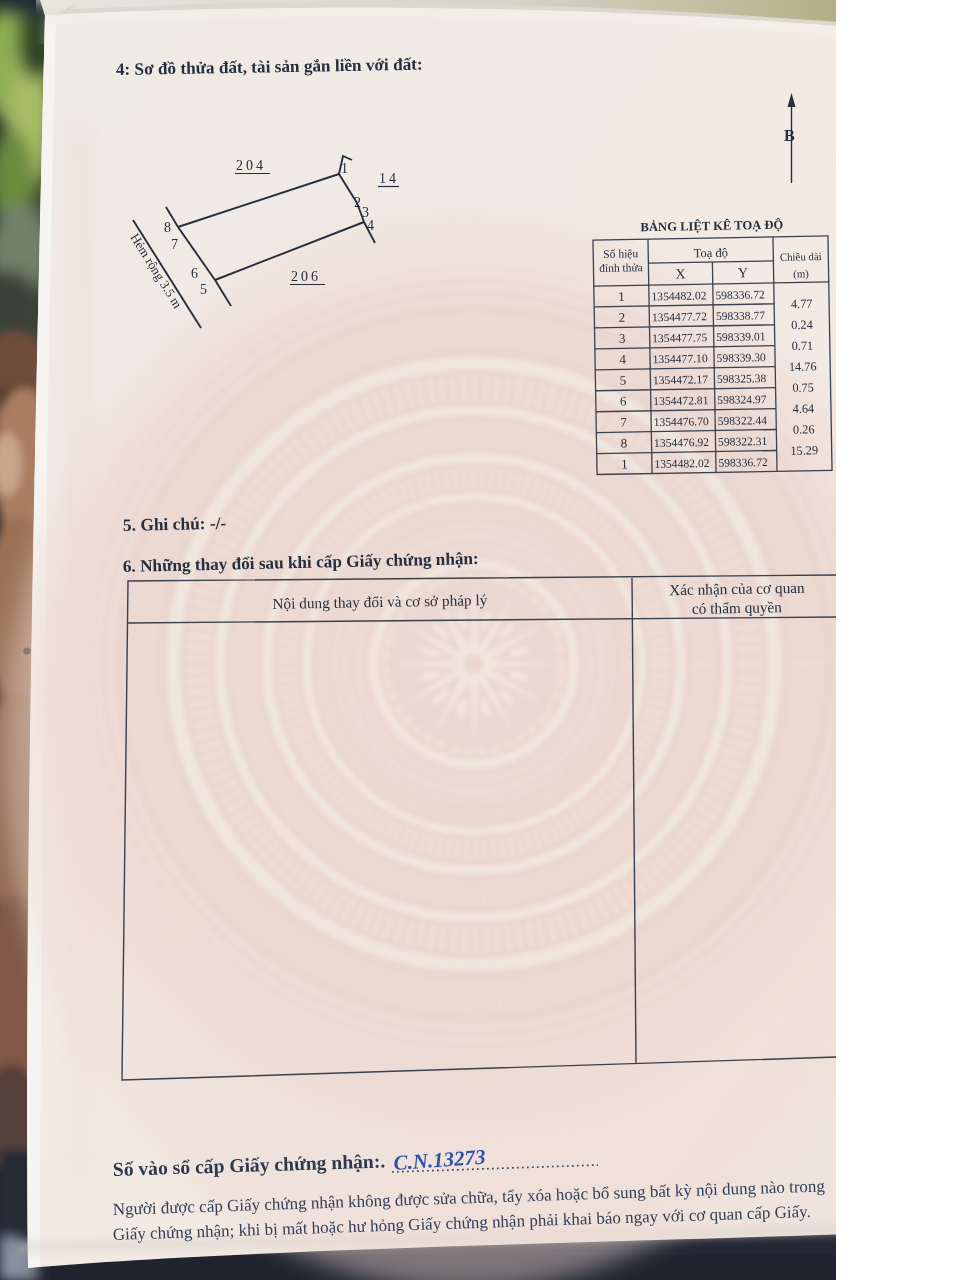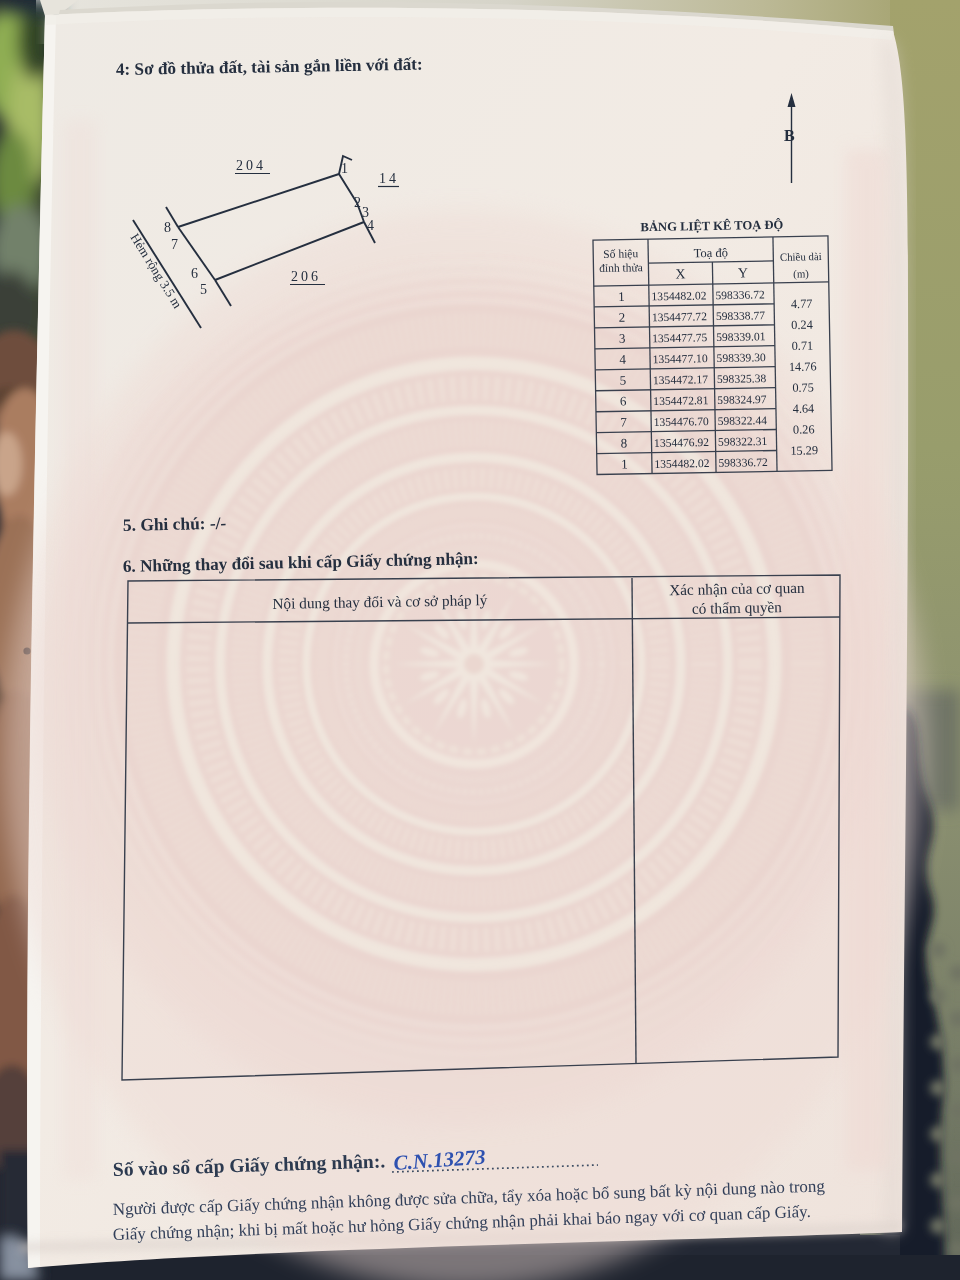--- a/index.html
+++ b/index.html
@@ -1,15 +1,15 @@
 <!DOCTYPE html>
 <html><head><meta charset="utf-8">
 <style>
 html,body{margin:0;padding:0;}
-.stage{position:relative;width:960px;height:1280px;overflow:hidden;background:#0f766e;}
+.stage{position:relative;width:836px;height:1280px;overflow:hidden;background:#0f766e;}
 text{font-family:"Liberation Serif",serif;}
 </style></head><body>
 <div class="stage">
 <svg width="960" height="1280" viewBox="0 0 960 1280" xmlns="http://www.w3.org/2000/svg">
 <defs>
 <filter id="blur8" x="-30%" y="-30%" width="160%" height="160%">
           <feGaussianBlur stdDeviation="8"></feGaussianBlur>
         </filter>
 <filter id="blur1" x="-20%" y="-20%" width="140%" height="140%">
           <feGaussianBlur stdDeviation="1"></feGaussianBlur>

